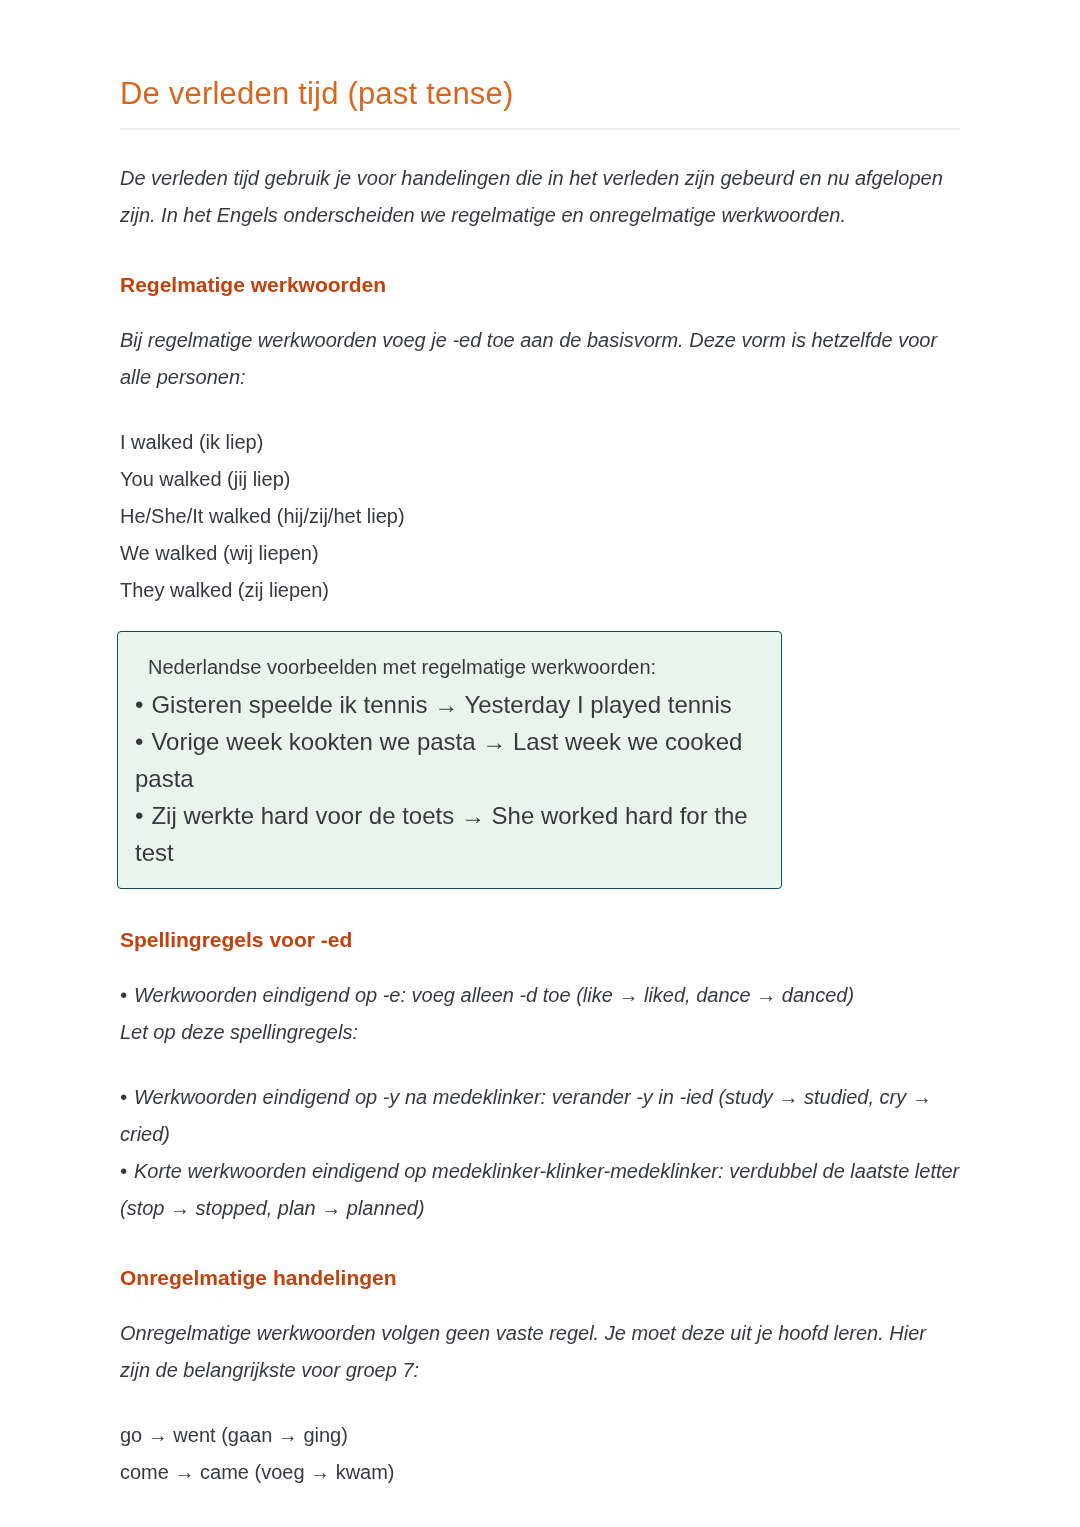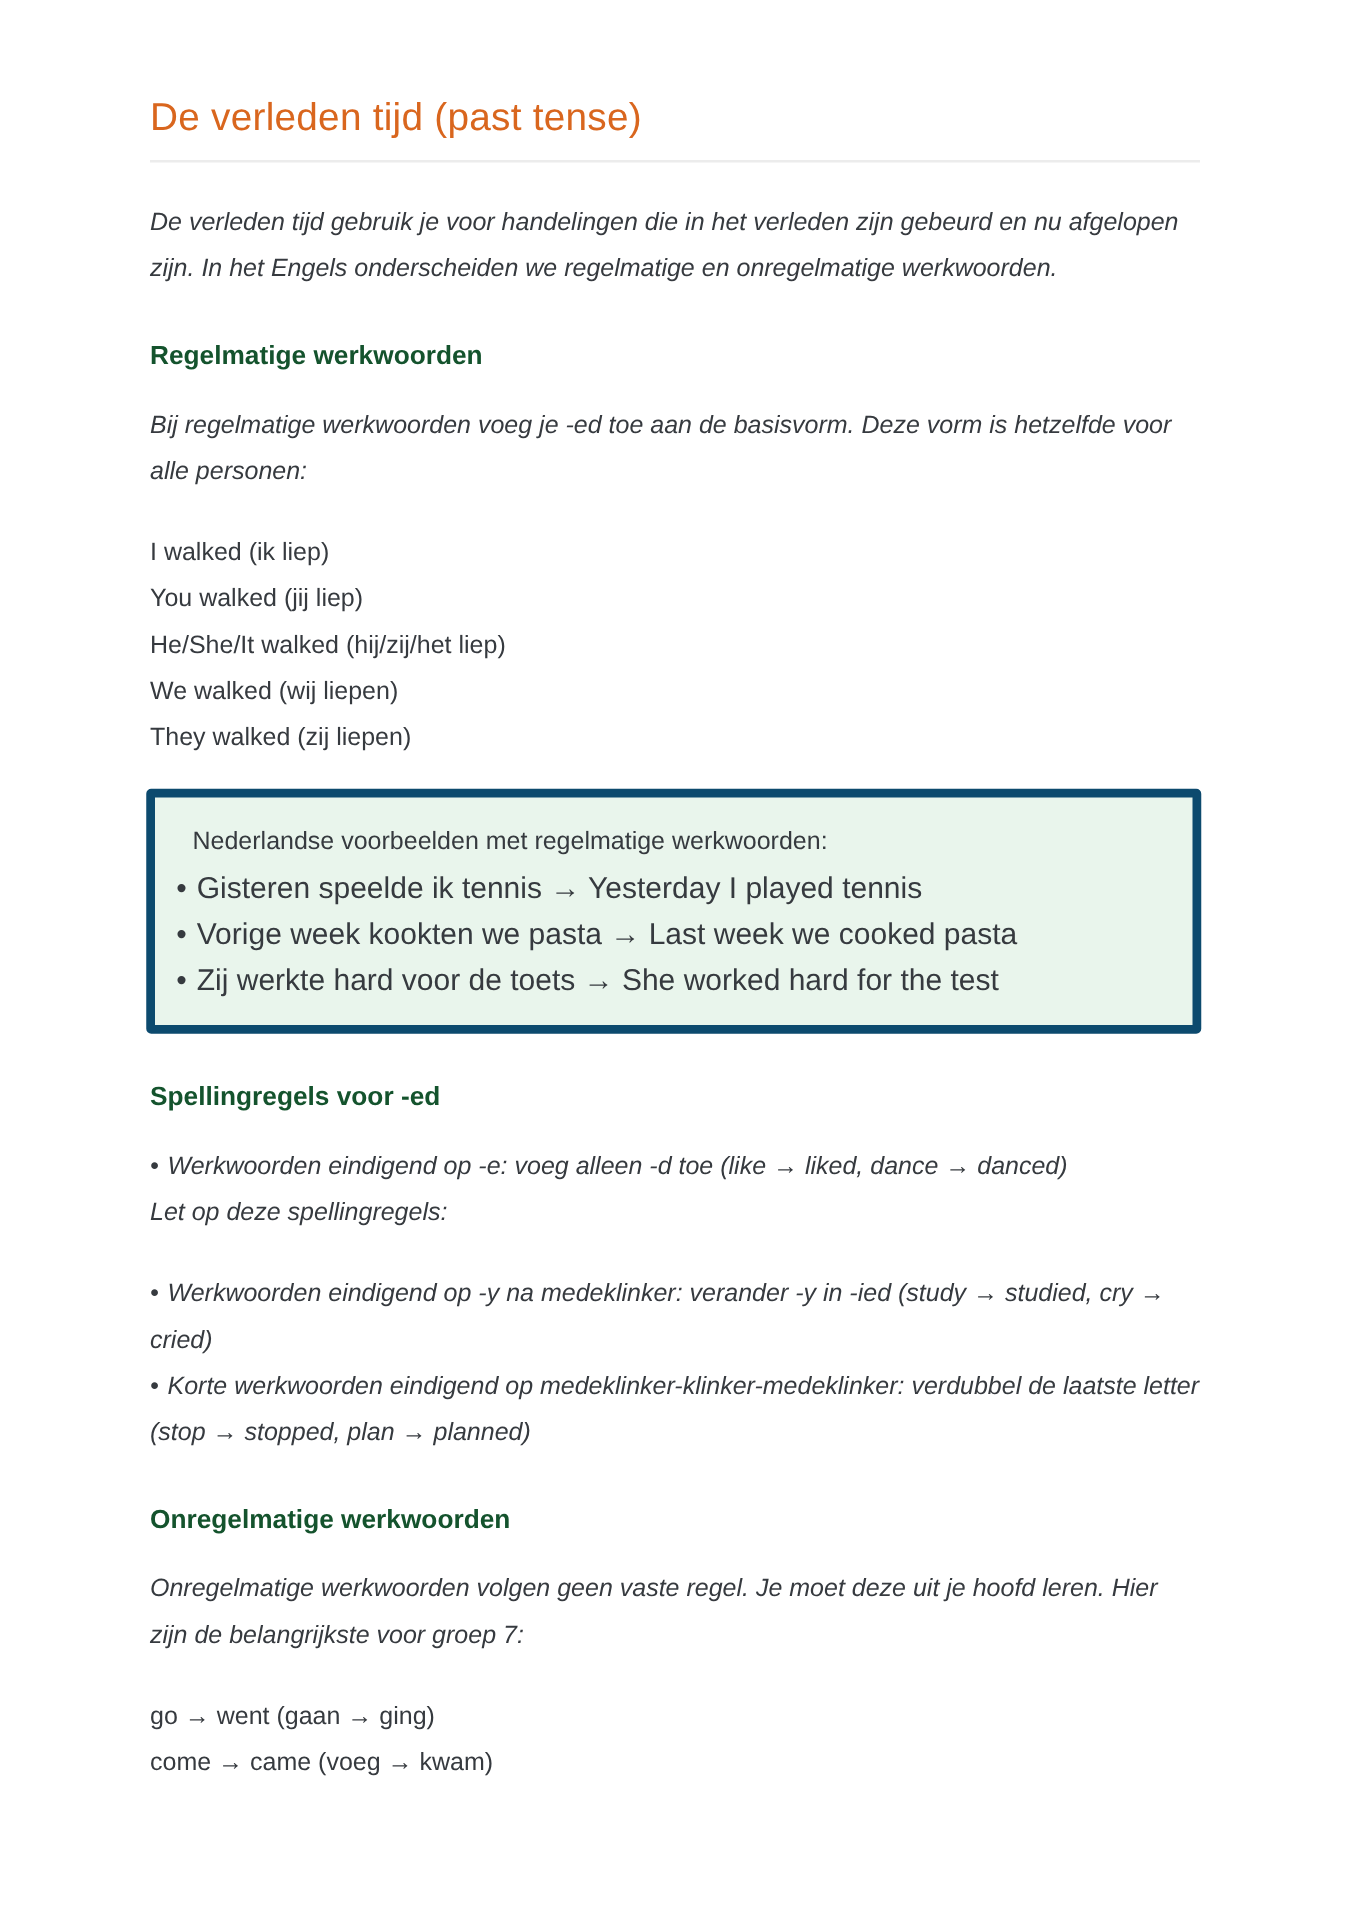--- a/index.html
+++ b/index.html
@@ -39,36 +39,36 @@
     margin: 0 0 28px 0;
     font-size: 20px;
     line-height: 37px;
     font-style: italic;
   }
   h2 {
     margin: 36px 0 22px 0;
     font-size: 21px;
     line-height: 30px;
     font-weight: 700;
-    color: #14532d;
+    color: #c2410c;
   }
   .lines {
     margin: 0 0 0 0;
   }
   .lines div {
     font-size: 20px;
     line-height: 37px;
   }
   .example-box {
     box-sizing: border-box;
-    width: 844px;
+    width: 665px;
     margin: 22px 0 0 -3px;
     padding: 17px 30px 17px 30px;
     background: #e9f5ec;
-    border: 7px solid #0c4a6e;
+    border: 1px solid #0c4a6e;
     border-radius: 4px;
   }
   .example-box p {
     margin: 0;
     font-size: 20px;
     line-height: 37px;
   }
   .example-box ul {
     margin: 0;
     padding: 0;
@@ -117,21 +117,21 @@
       </ul>
     </div>
 
     <h2>Spellingregels voor -ed</h2>
     <p class="body" style="margin-bottom:0"><span class="rule-bullet">•</span><span>Werkwoorden eindigend op -e: voeg alleen -d toe (like → liked, dance → danced)</span></p>
 
     <p class="body">Let op deze spellingregels:</p>
     <p class="body" style="margin-bottom:0"><span class="rule-bullet">•</span><span>Werkwoorden eindigend op -y na medeklinker: verander -y in -ied (study → studied, cry → cried)</span></p>
     <p class="body" style="margin-bottom:0"><span class="rule-bullet">•</span><span>Korte werkwoorden eindigend op medeklinker-klinker-medeklinker: verdubbel de laatste letter (stop → stopped, plan → planned)</span></p>
 
-    <h2>Onregelmatige werkwoorden</h2>
+    <h2>Onregelmatige handelingen</h2>
     <p class="body">Onregelmatige werkwoorden volgen geen vaste regel. Je moet deze uit je hoofd leren. Hier zijn de belangrijkste voor groep 7:</p>
 
     <div class="lines">
       <div>go → went (gaan → ging)</div>
       <div>come → came (voeg → kwam)</div>
     </div>
 
   </div>
 </div>
 

